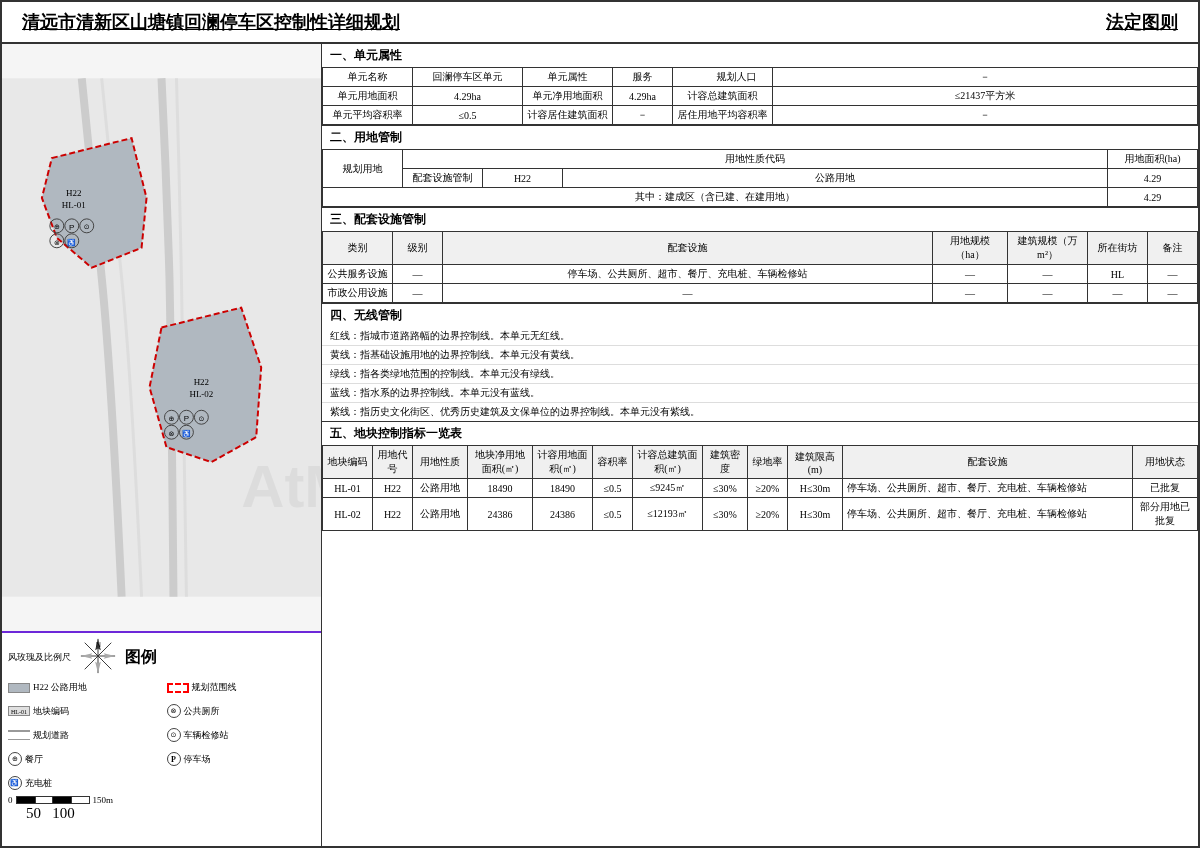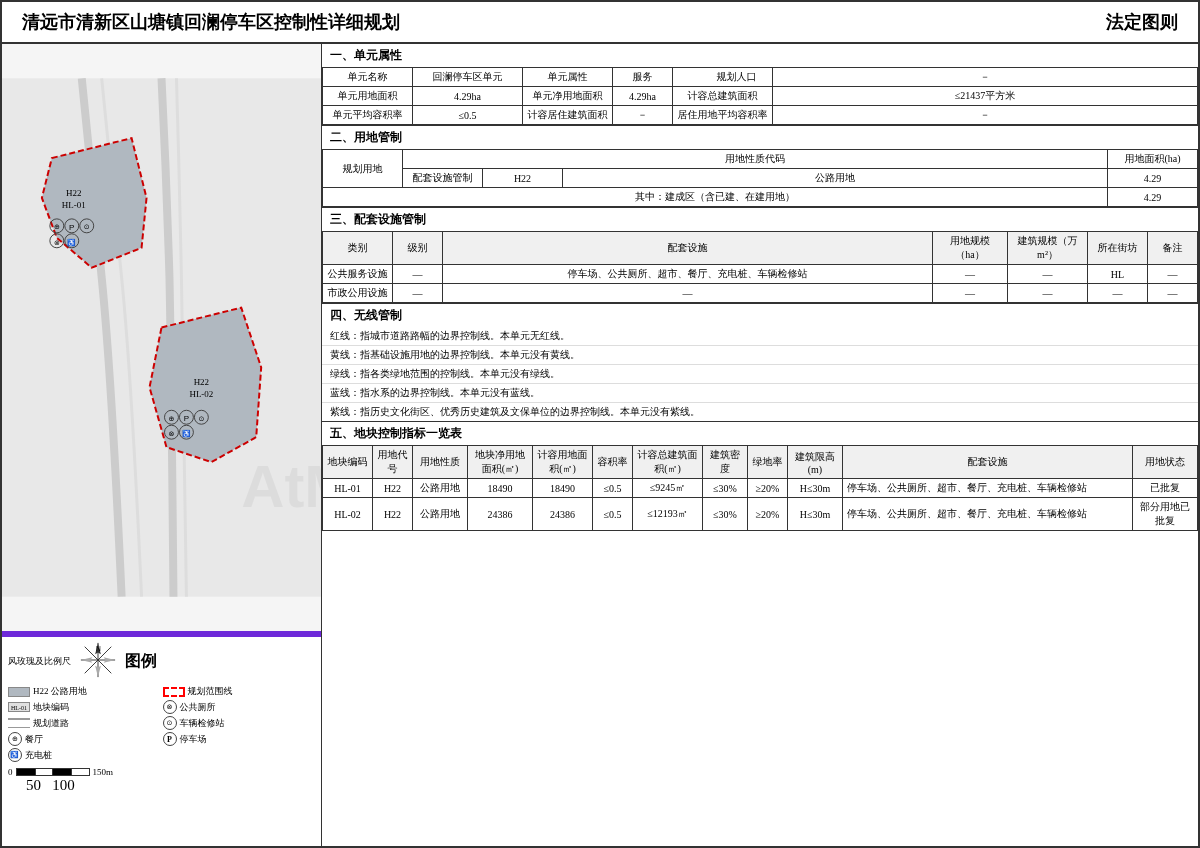--- a/index.html
+++ b/index.html
@@ -1,33 +1,33 @@
 <!DOCTYPE html>
 <html><head>
   <meta charset="utf-8">
   <style>
     * { box-sizing: border-box; margin: 0; padding: 0; }
     body { font-family: "SimSun", "宋体", serif; font-size: 11px; background: #fff; width: 1200px; height: 848px; overflow: hidden; }
     
     .page { width: 1200px; height: 848px; background: #fff; display: flex; flex-direction: column; border: 2px solid #333; }
     
     
-    .header { display: flex; justify-content: space-between; align-items: center; padding: 8px 20px; border-bottom: 2px solid #333; }
+    .header { display: flex; justify-content: space-between; align-items: center; padding: 8px 20px; border-bottom: 2px solid #333; text-decoration: underline; }
     .header-title { font-size: 18px; font-weight: bold; }
     .header-right { font-size: 18px; font-weight: bold; }
     
     
     .main { display: flex; flex: 1; overflow: hidden; }
     
     
     .map-area { width: 320px; min-width: 320px; border-right: 1px solid #333; display: flex; flex-direction: column; position: relative; }
     .map-canvas { flex: 1; position: relative; background: #f5f5f5; overflow: hidden; }
     
     
-    .legend-area { border-top: 6px solid #6d28d9; padding: 4px; }
+    .legend-area { border-top: 2px solid #6d28d9; padding: 4px; }
     .legend-title-row { display: flex; align-items: center; gap: 8px; margin-bottom: 4px; }
     .legend-item { display: flex; align-items: center; gap: 3px; }
     
     
     .right-content { flex: 1; display: flex; flex-direction: column; overflow: hidden; }
     
     
     .section { border-bottom: 1px solid #333; }
     
     
@@ -122,21 +122,21 @@
               <polygon points="20,2 17,14 20,12 23,14" fill="#333"></polygon>
               <polygon points="20,38 17,26 20,28 23,26" fill="#aaa"></polygon>
               <polygon points="2,20 14,17 12,20 14,23" fill="#aaa"></polygon>
               <polygon points="38,20 26,17 28,20 26,23" fill="#aaa"></polygon>
               <text x="18" y="10" font-size="7" font-family="Arial">N</text>
             </svg>
           </div>
           <div style="font-size:16px; font-weight:bold;">图例</div>
         </div>
 
-        <div style="display:grid; grid-template-columns:1fr 1fr; gap:2px; font-size:9px;">
+        <div style="display:grid; grid-template-columns:1fr 1fr; gap:10px; font-size:9px;">
 
           <div class="legend-item">
             <span style="display:inline-block;width:22px;height:10px;background:#b0b8c0;border:1px solid #888;"></span>
             <span>H22 公路用地</span>
           </div>
           <div class="legend-item">
             <span style="display:inline-block;width:22px;height:10px;border:2px dashed red;"></span>
             <span>规划范围线</span>
           </div>
 

